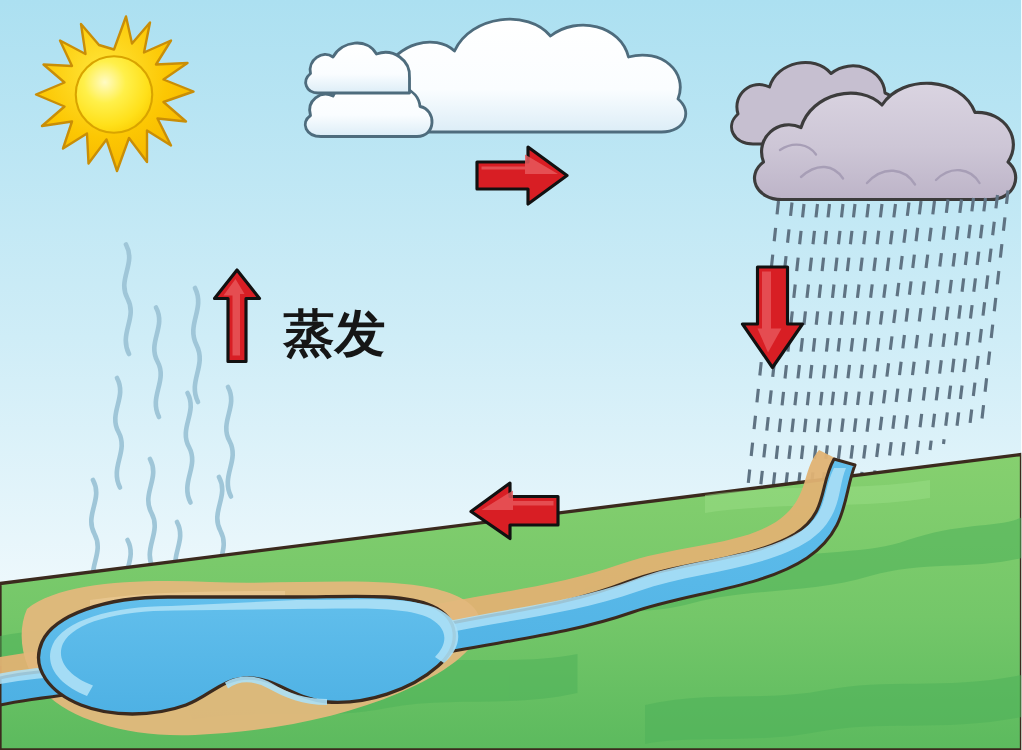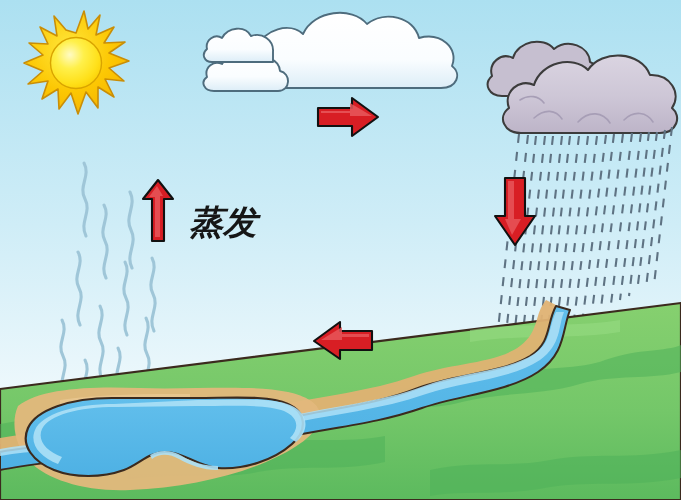--- a/index.html
+++ b/index.html
@@ -9,21 +9,20 @@
   }
   body {
     font-family: "Liberation Sans", sans-serif;
   }
   #scene {
     position: relative;
     width: 681px;
     height: 500px;
     overflow: hidden;
     background: #ffffff;
-    font-style: italic;
   }
   #scene svg {
     display: block;
     width: 681px;
     height: 500px;
   }
   .label-text {
     font-family: "DejaVu Serif", "Liberation Serif", serif;
     font-weight: 700;
     font-size: 34px;

